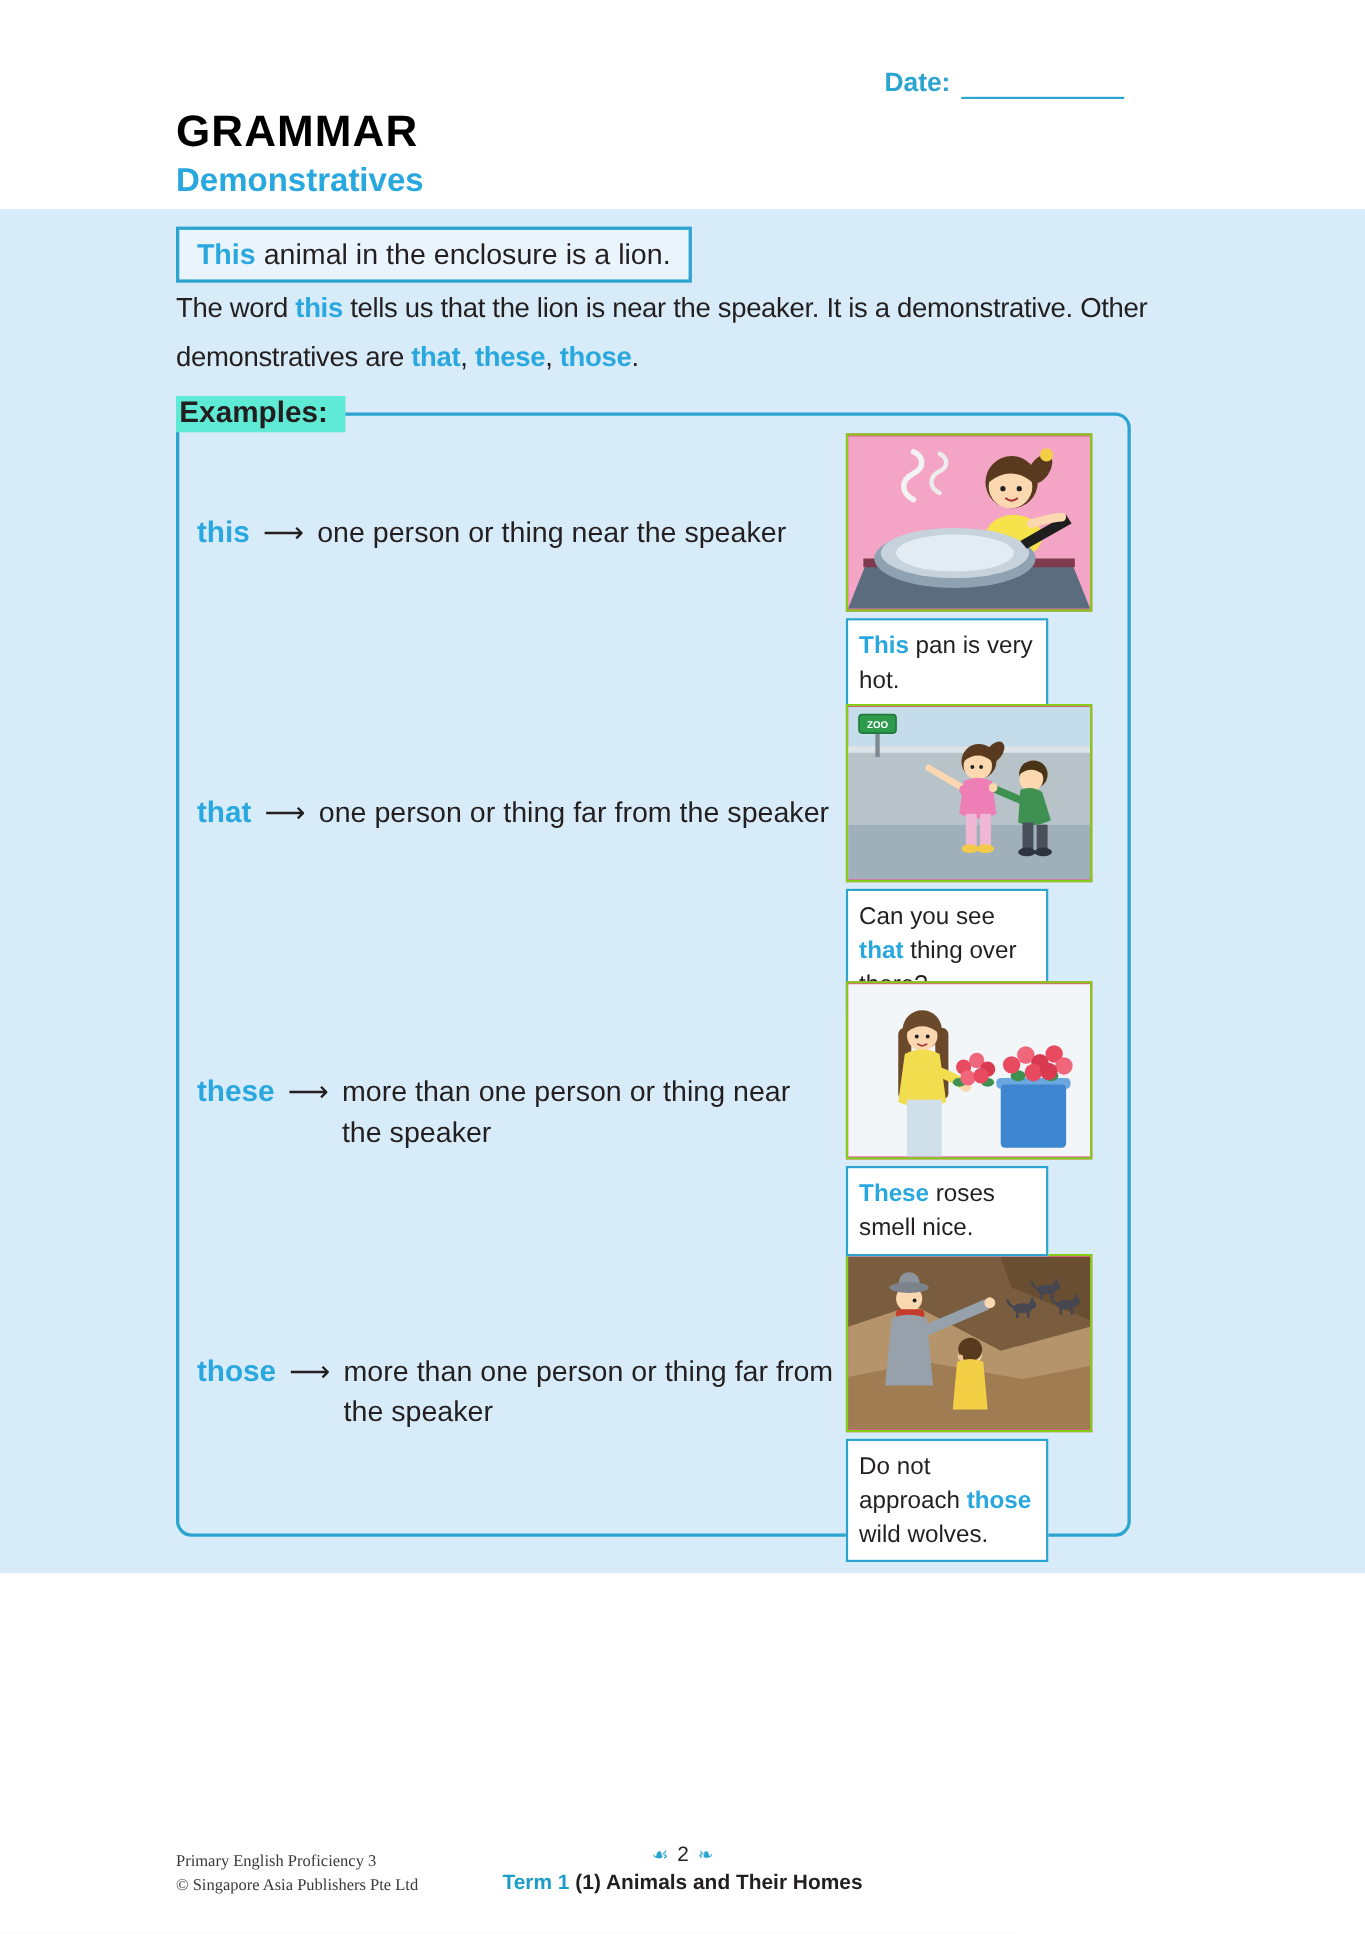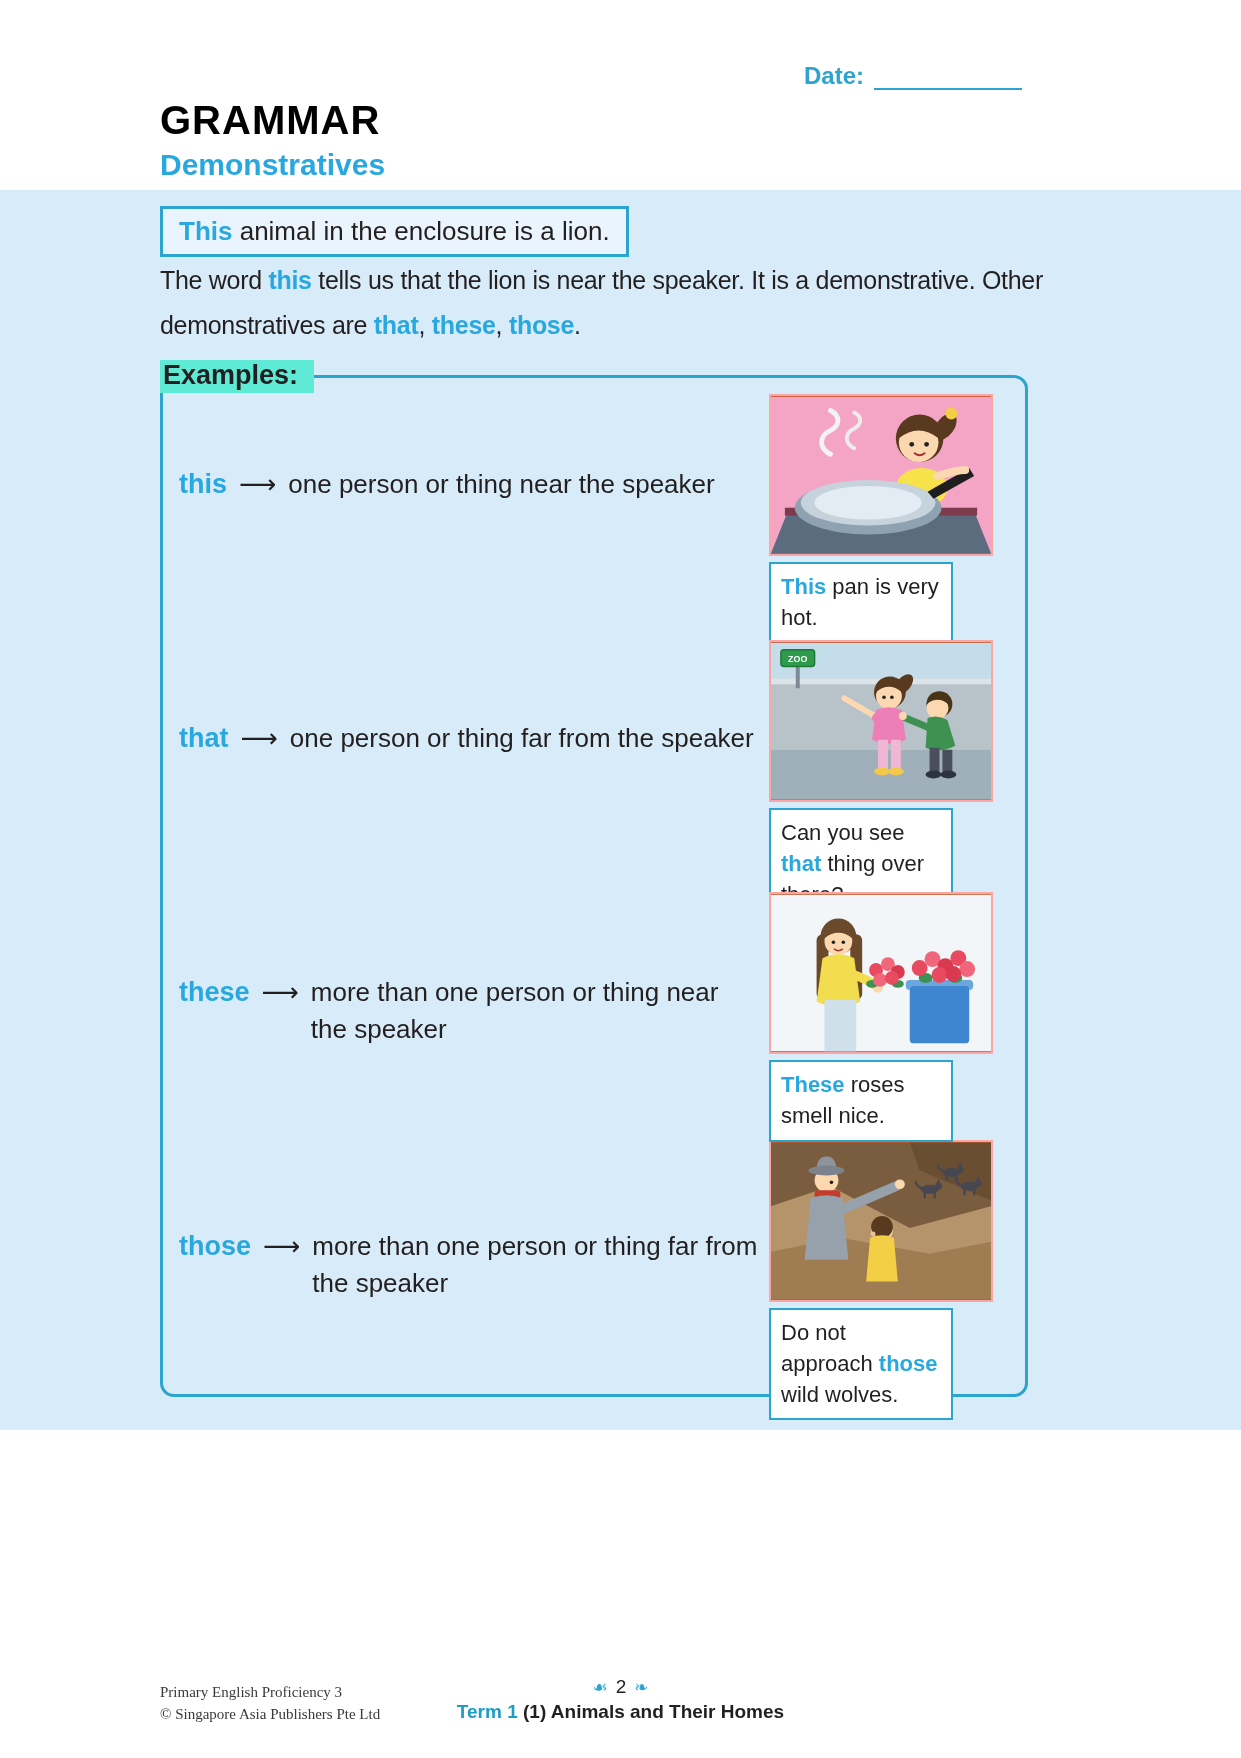--- a/index.html
+++ b/index.html
@@ -31,21 +31,21 @@
   }
   .ex-label{
     position:absolute;top:-18px;left:-3px;background:#5eead4;
     padding:0 16px 2px 3px;font-size:27px;font-weight:bold;color:#231f20;
   }
   .ex-row{position:absolute;left:16px;display:flex;align-items:flex-start;gap:12px;width:580px;}
   .ex-word{font-size:27px;font-weight:bold;color:#29a8df;white-space:nowrap;line-height:1.35;}
   .ex-arrow{font-size:26px;color:#231f20;line-height:1.4;}
   .ex-desc{font-size:26px;color:#231f20;line-height:1.42;max-width:470px;}
   .fig{position:absolute;left:606px;width:184px;margin:0;}
-  .fig-img{border:2px solid #fca5a5;background:#c2410c;width:220px;height:158px;overflow:hidden;}
+  .fig-img{border:2px solid #84cc16;background:#ec4899;width:220px;height:158px;overflow:hidden;}
   .fig-img svg{display:block;}
   .fig-cap{
     border:2px solid #2ba4cf;background:#ffffff;margin-top:6px;
     padding:8px 10px;font-size:22px;line-height:1.4;min-height:50px;color:#231f20;
   }
   .fig0{top:16px}.fig1{top:262px}.fig2{top:514px}.fig3{top:762px}
   .row0{top:88px}.row1{top:342px}.row2{top:596px}.row3{top:850px}
   
   .footer-left{position:absolute;left:160px;top:1682px;font-family:"Liberation Serif", serif;font-size:15px;line-height:1.45;color:#3a3a3a;}
   .footer-mid{position:absolute;left:0;top:1676px;width:1241px;text-align:center;}

